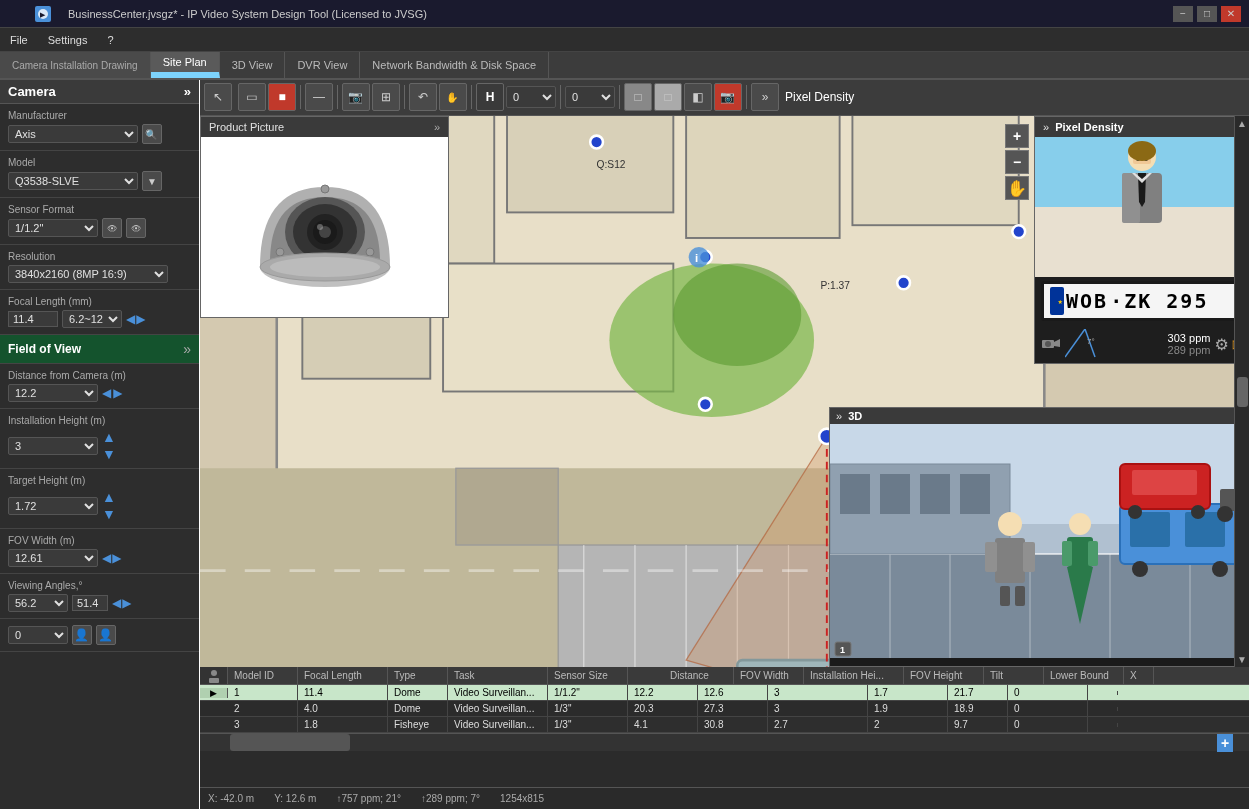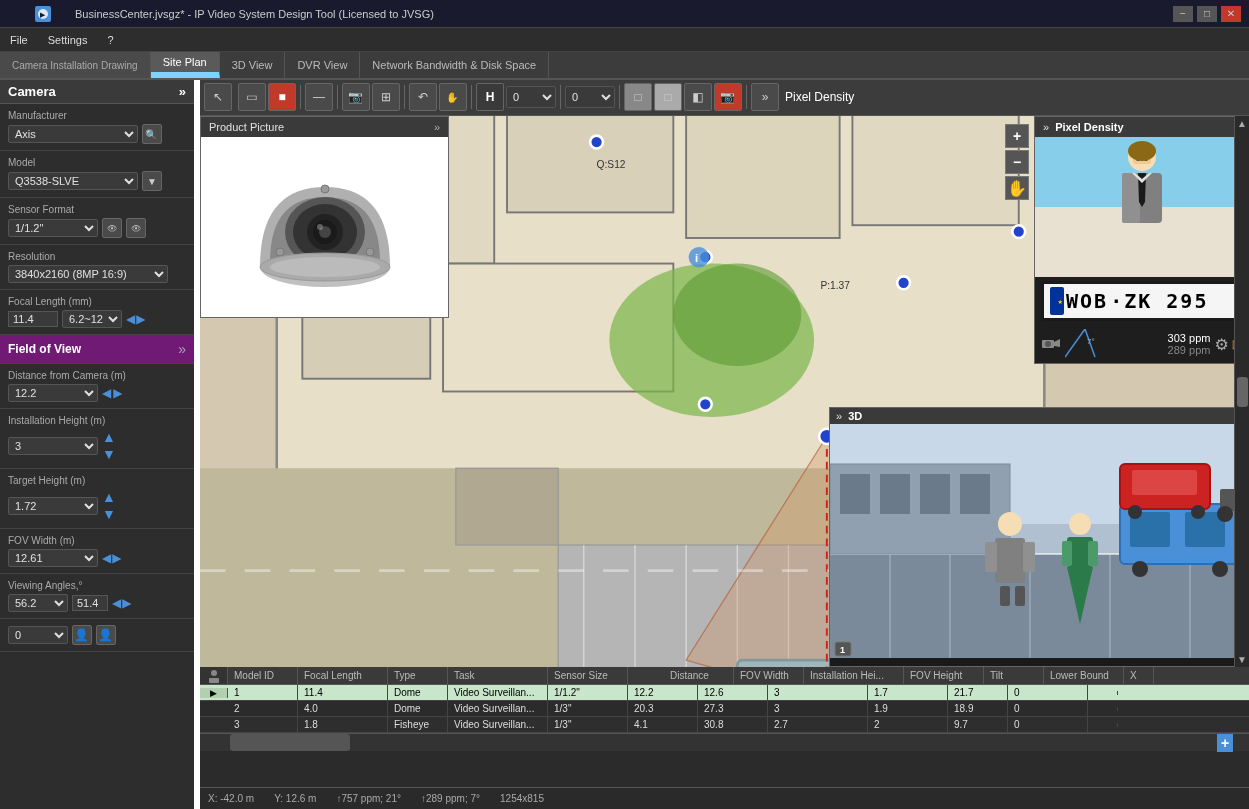--- a/index.html
+++ b/index.html
@@ -1,41 +1,41 @@
 <!DOCTYPE html>
 <html><head>
   <meta charset="utf-8">
   <style>
     * { margin: 0; padding: 0; box-sizing: border-box; }
     body { width: 1249px; height: 809px; background: #2b2b2b; font-family: 'Segoe UI', Arial, sans-serif; font-size: 11px; color: #e0e0e0; overflow: hidden; }
     
     
     #title-bar { background: #1a1a2e; height: 28px; display: flex; align-items: center; justify-content: space-between; padding: 0 8px; border-bottom: 1px solid #444; }
-    #title-bar-left { display: flex; align-items: center; gap: 24px; padding-left: 27px; }
+    #title-bar-left { display: flex; align-items: center; gap: 17px; padding-left: 27px; }
     #title-bar-icon { width: 16px; height: 16px; background: #4a90d9; border-radius: 2px; display: flex; align-items: center; justify-content: center; font-size: 8px; }
     #title-bar-text { color: #ccc; font-size: 11px; }
     #title-bar-controls { display: flex; gap: 4px; }
     .title-btn { width: 20px; height: 16px; background: #555; border: none; color: #ccc; font-size: 10px; cursor: pointer; display: flex; align-items: center; justify-content: center; }
     .title-btn.close { background: #c0392b; }
 
     
     #menu-bar { background: #2d2d2d; height: 24px; display: flex; align-items: center; padding: 0 6px; gap: 12px; border-bottom: 1px solid #444; }
     .menu-item { color: #ddd; font-size: 11px; cursor: pointer; padding: 2px 4px; }
 
     
     #tab-bar { background: #3c3c3c; height: 28px; display: flex; align-items: stretch; border-bottom: 2px solid #555; }
     .tab { padding: 4px 12px; font-size: 11px; cursor: pointer; display: flex; align-items: center; color: #bbb; border-right: 1px solid #555; }
     .tab.active { background: #5a5a5a; color: #fff; border-bottom: 6px solid #7dd3fc; }
     .tab:first-child { background: #4a4a4a; color: #aaa; font-size: 10px; }
 
     
     #main { display: flex; height: calc(809px - 28px - 24px - 28px); }
 
     
-    #left-panel { width: 200px; background: #2d2d2d; border-right: 6px solid #ffffff; display: flex; flex-direction: column; overflow-y: auto; flex-shrink: 0; }
+    #left-panel { width: 200px; background: #2d2d2d; border-right: 1px solid #ffffff; display: flex; flex-direction: column; overflow-y: auto; flex-shrink: 0; }
     
     #camera-header { background: #3a3a3a; padding: 4px 8px; display: flex; align-items: center; justify-content: space-between; border-bottom: 1px solid #555; }
     #camera-header span { font-size: 13px; font-weight: bold; color: #fff; }
     
     .panel-section { padding: 6px 8px; border-bottom: 1px solid #444; }
     .panel-label { color: #aaa; font-size: 10px; margin-bottom: 3px; }
     .panel-row { display: flex; align-items: center; gap: 4px; }
     
     select { background: #3a3a3a; border: 1px solid #555; color: #e0e0e0; font-size: 11px; padding: 1px 2px; border-radius: 2px; }
     select.wide { width: 130px; }
@@ -204,21 +204,21 @@
         <select class="small">
           <option>6.2~12.</option>
         </select>
         <div class="h-arrows">
           <span class="h-arrow">◀</span>
           <span class="h-arrow">▶</span>
         </div>
       </div>
     </div>
 
-    <div class="panel-section" style="background:#701a75;">
+    <div class="panel-section" style="background:#14532d;">
       <div style="display:flex;align-items:center;justify-content:space-between;">
         <span style="font-size:12px;font-weight:bold;color:#fff;">Field of View</span>
         <span class="expand-icon">»</span>
       </div>
     </div>
 
     <div class="panel-section">
       <div class="panel-label">Distance from Camera  (m)</div>
       <div class="panel-row">
         <select class="medium">

